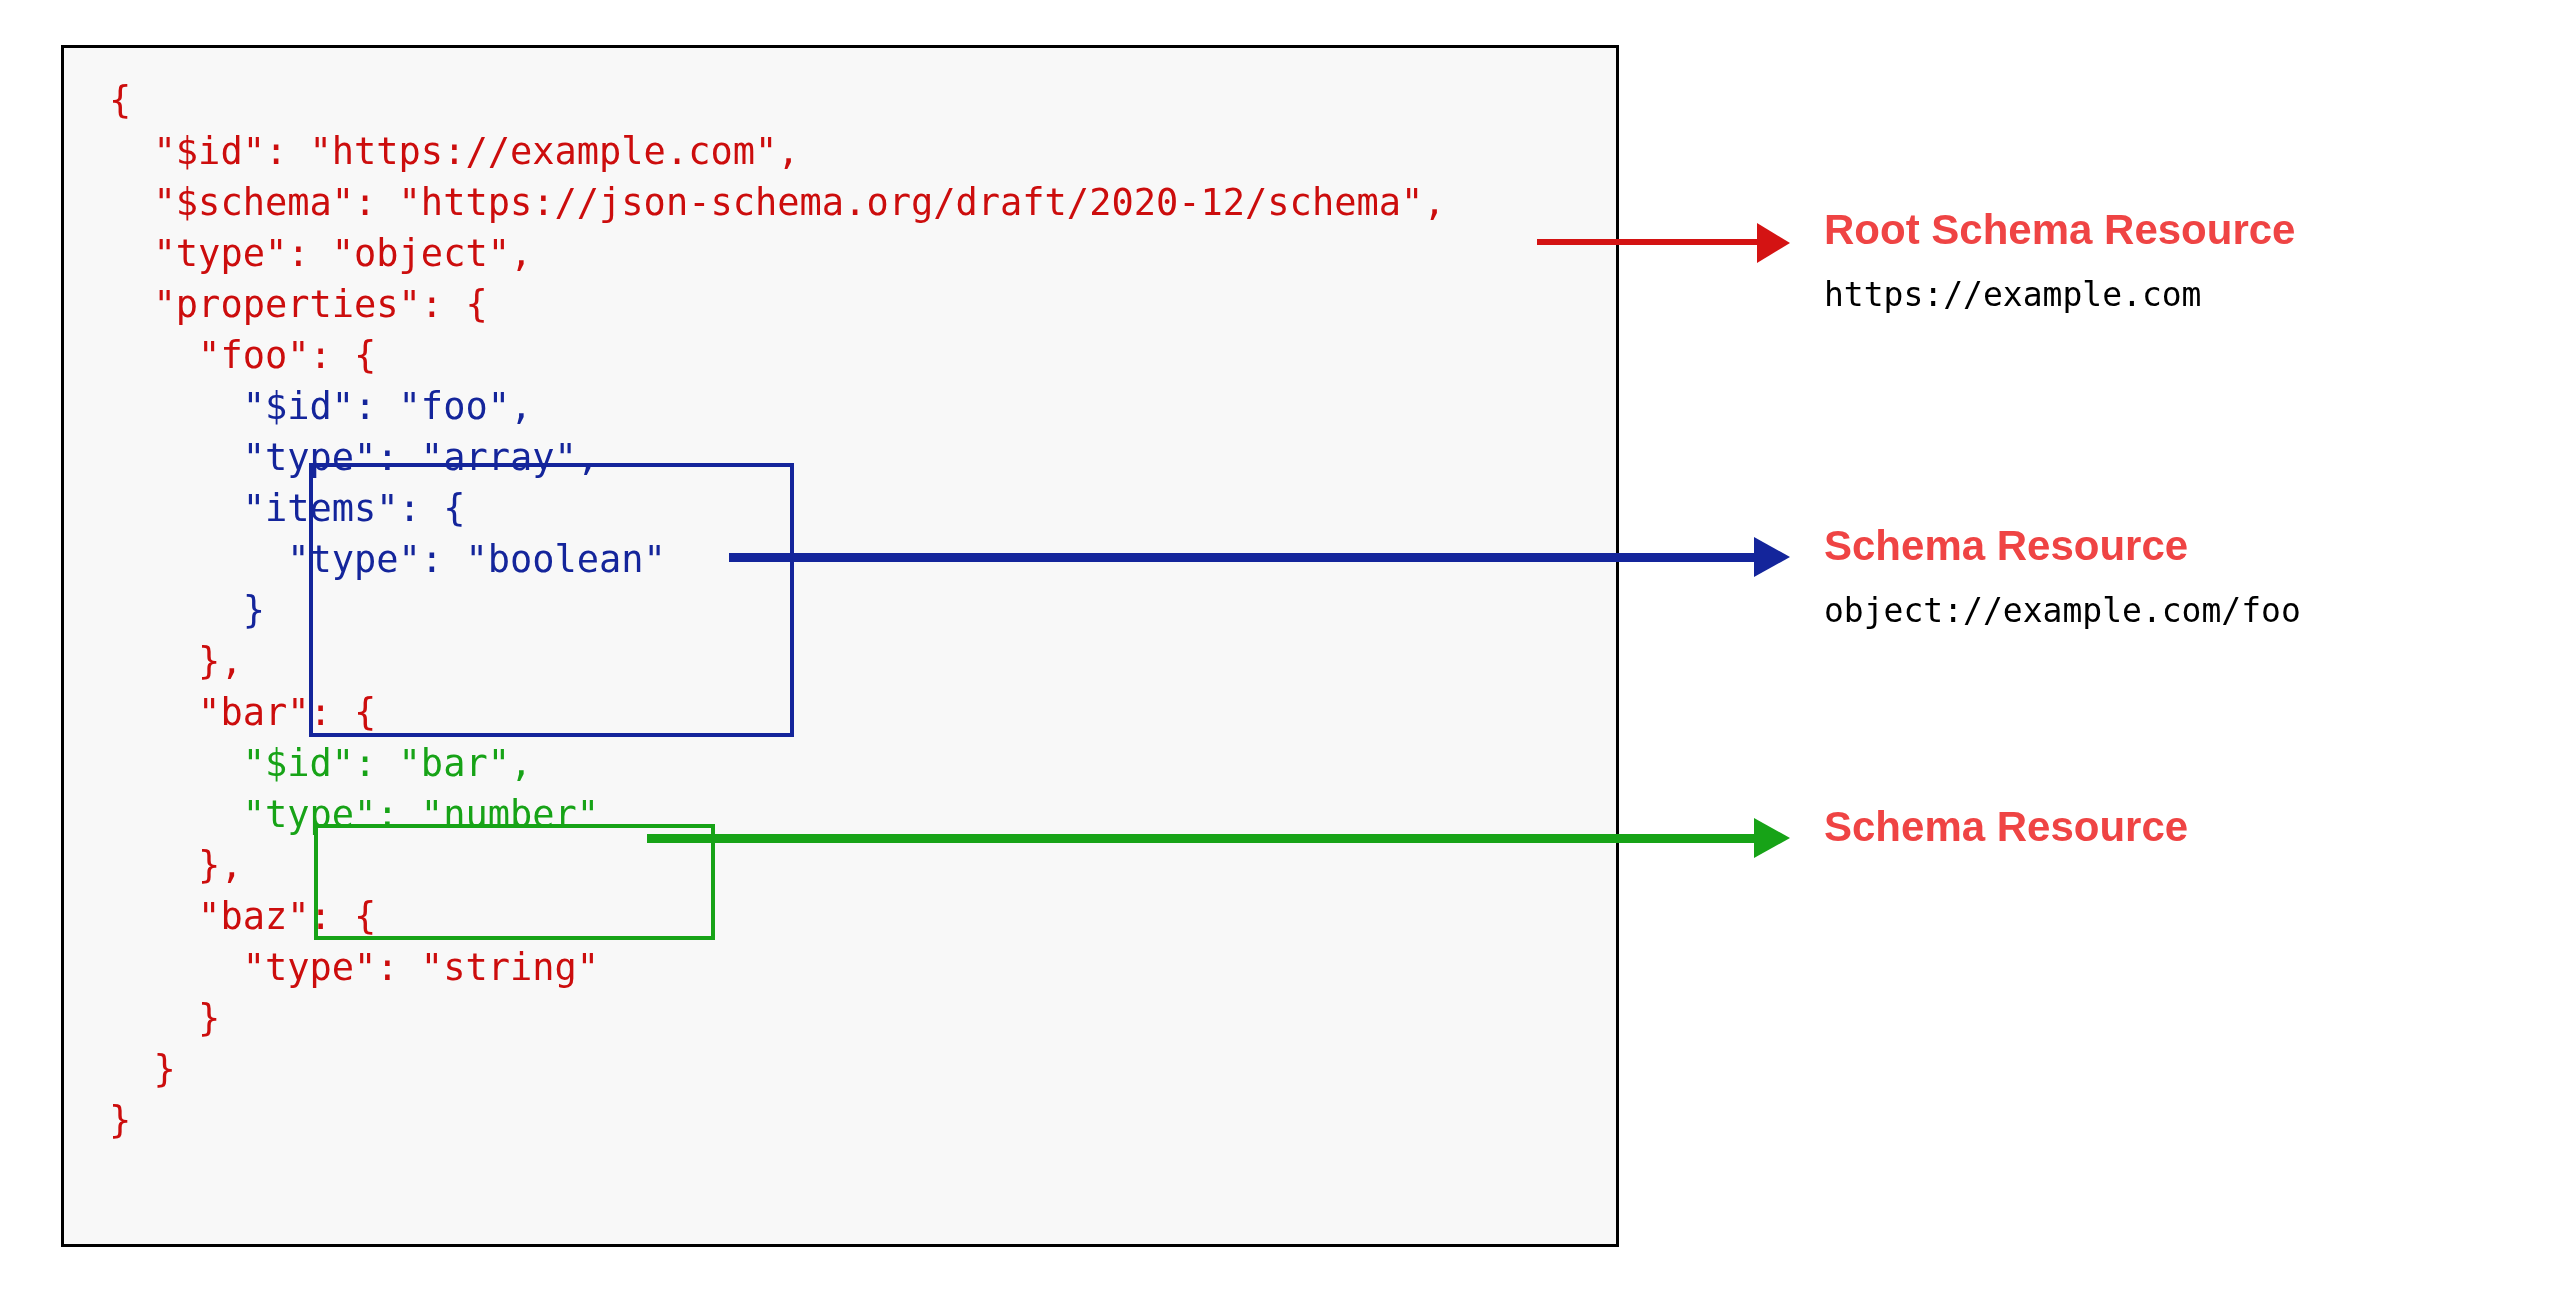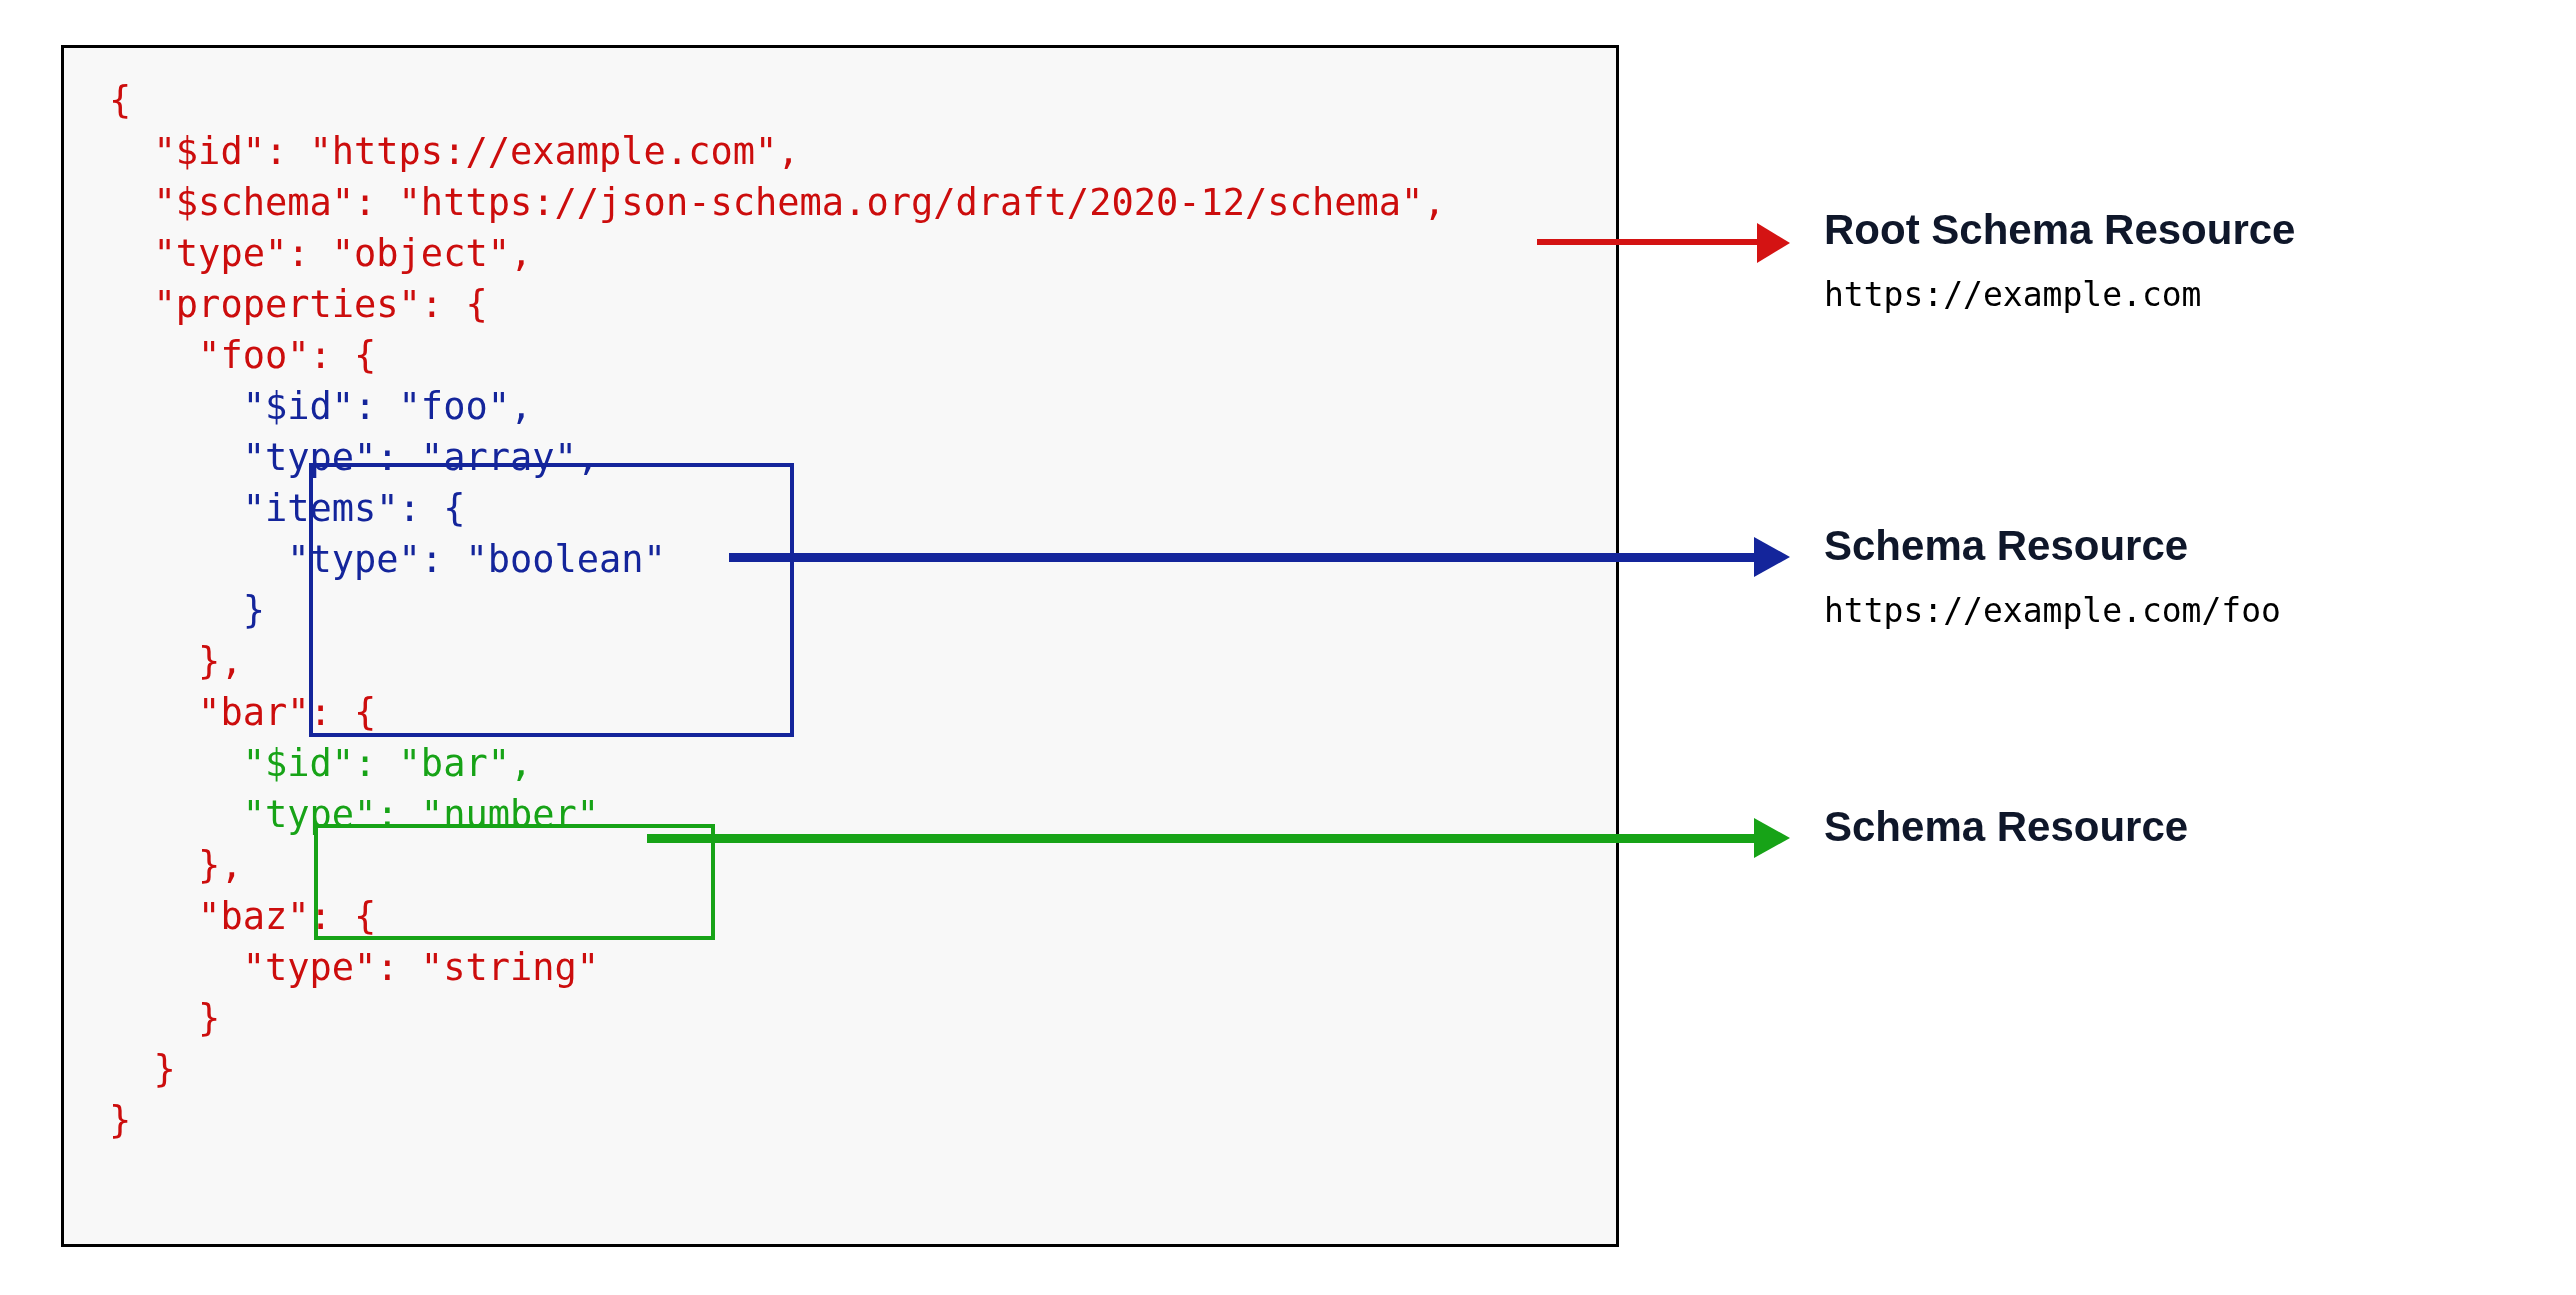--- a/index.html
+++ b/index.html
@@ -128,21 +128,21 @@
     left: 1824px;
   }
   #ann-root { top: 207px; }
   #ann-foo  { top: 523px; }
   #ann-bar  { top: 804px; }
 
   .ann-title {
     font-family: "Liberation Sans", sans-serif;
     font-weight: bold;
     font-size: 42px;
-    color: #0f172a;
+    color: #ef4444;
     line-height: 45px;
     white-space: nowrap;
   }
   .ann-url {
     margin-top: 24.4px;
     font-family: "DejaVu Sans Mono", monospace;
     font-size: 33px;
     color: #000000;
     line-height: 37px;
     white-space: nowrap;
@@ -168,19 +168,19 @@
 <div class="arrow-line" id="bar-arrow-line"></div>
 <div class="arrow-head" id="bar-arrow-head"></div>
 
 <div class="annotation" id="ann-root">
   <div class="ann-title">Root Schema Resource</div>
   <div class="ann-url">https://example.com</div>
 </div>
 
 <div class="annotation" id="ann-foo">
   <div class="ann-title">Schema Resource</div>
-  <div class="ann-url">https://example.com/foo</div>
+  <div class="ann-url">object://example.com/foo</div>
 </div>
 
 <div class="annotation" id="ann-bar">
   <div class="ann-title">Schema Resource</div>
 </div>
 
 
 </body></html>

